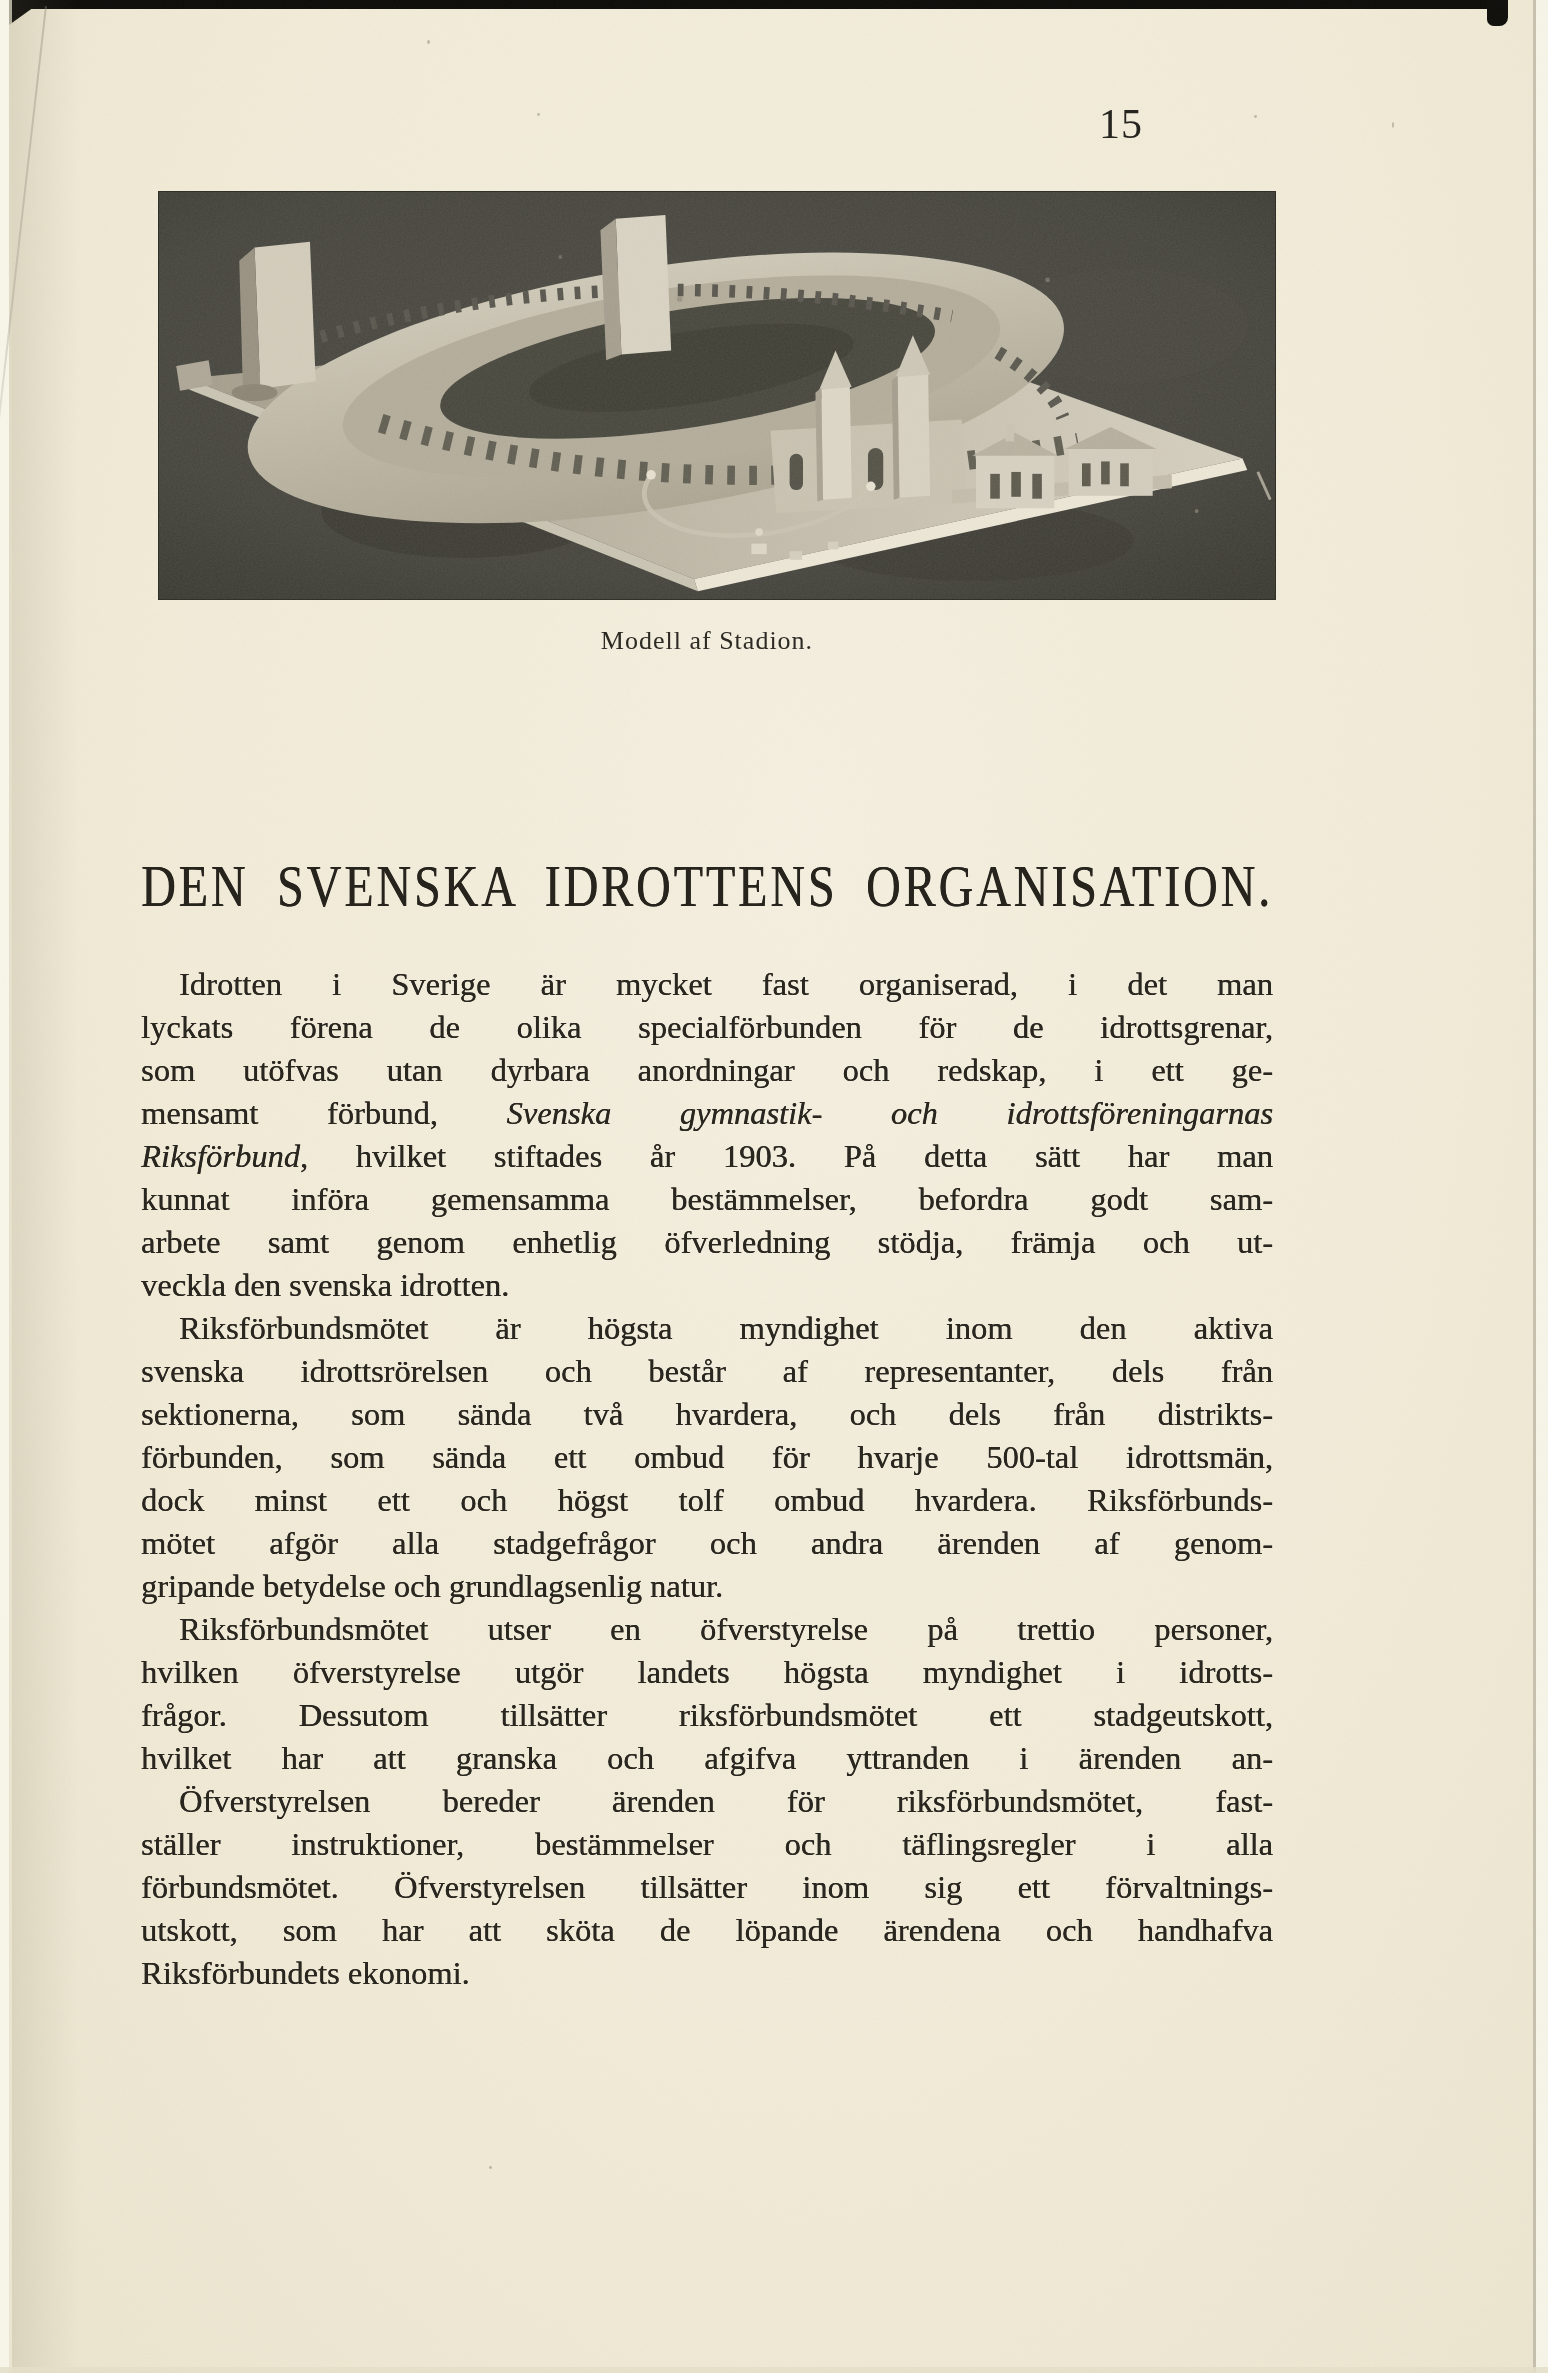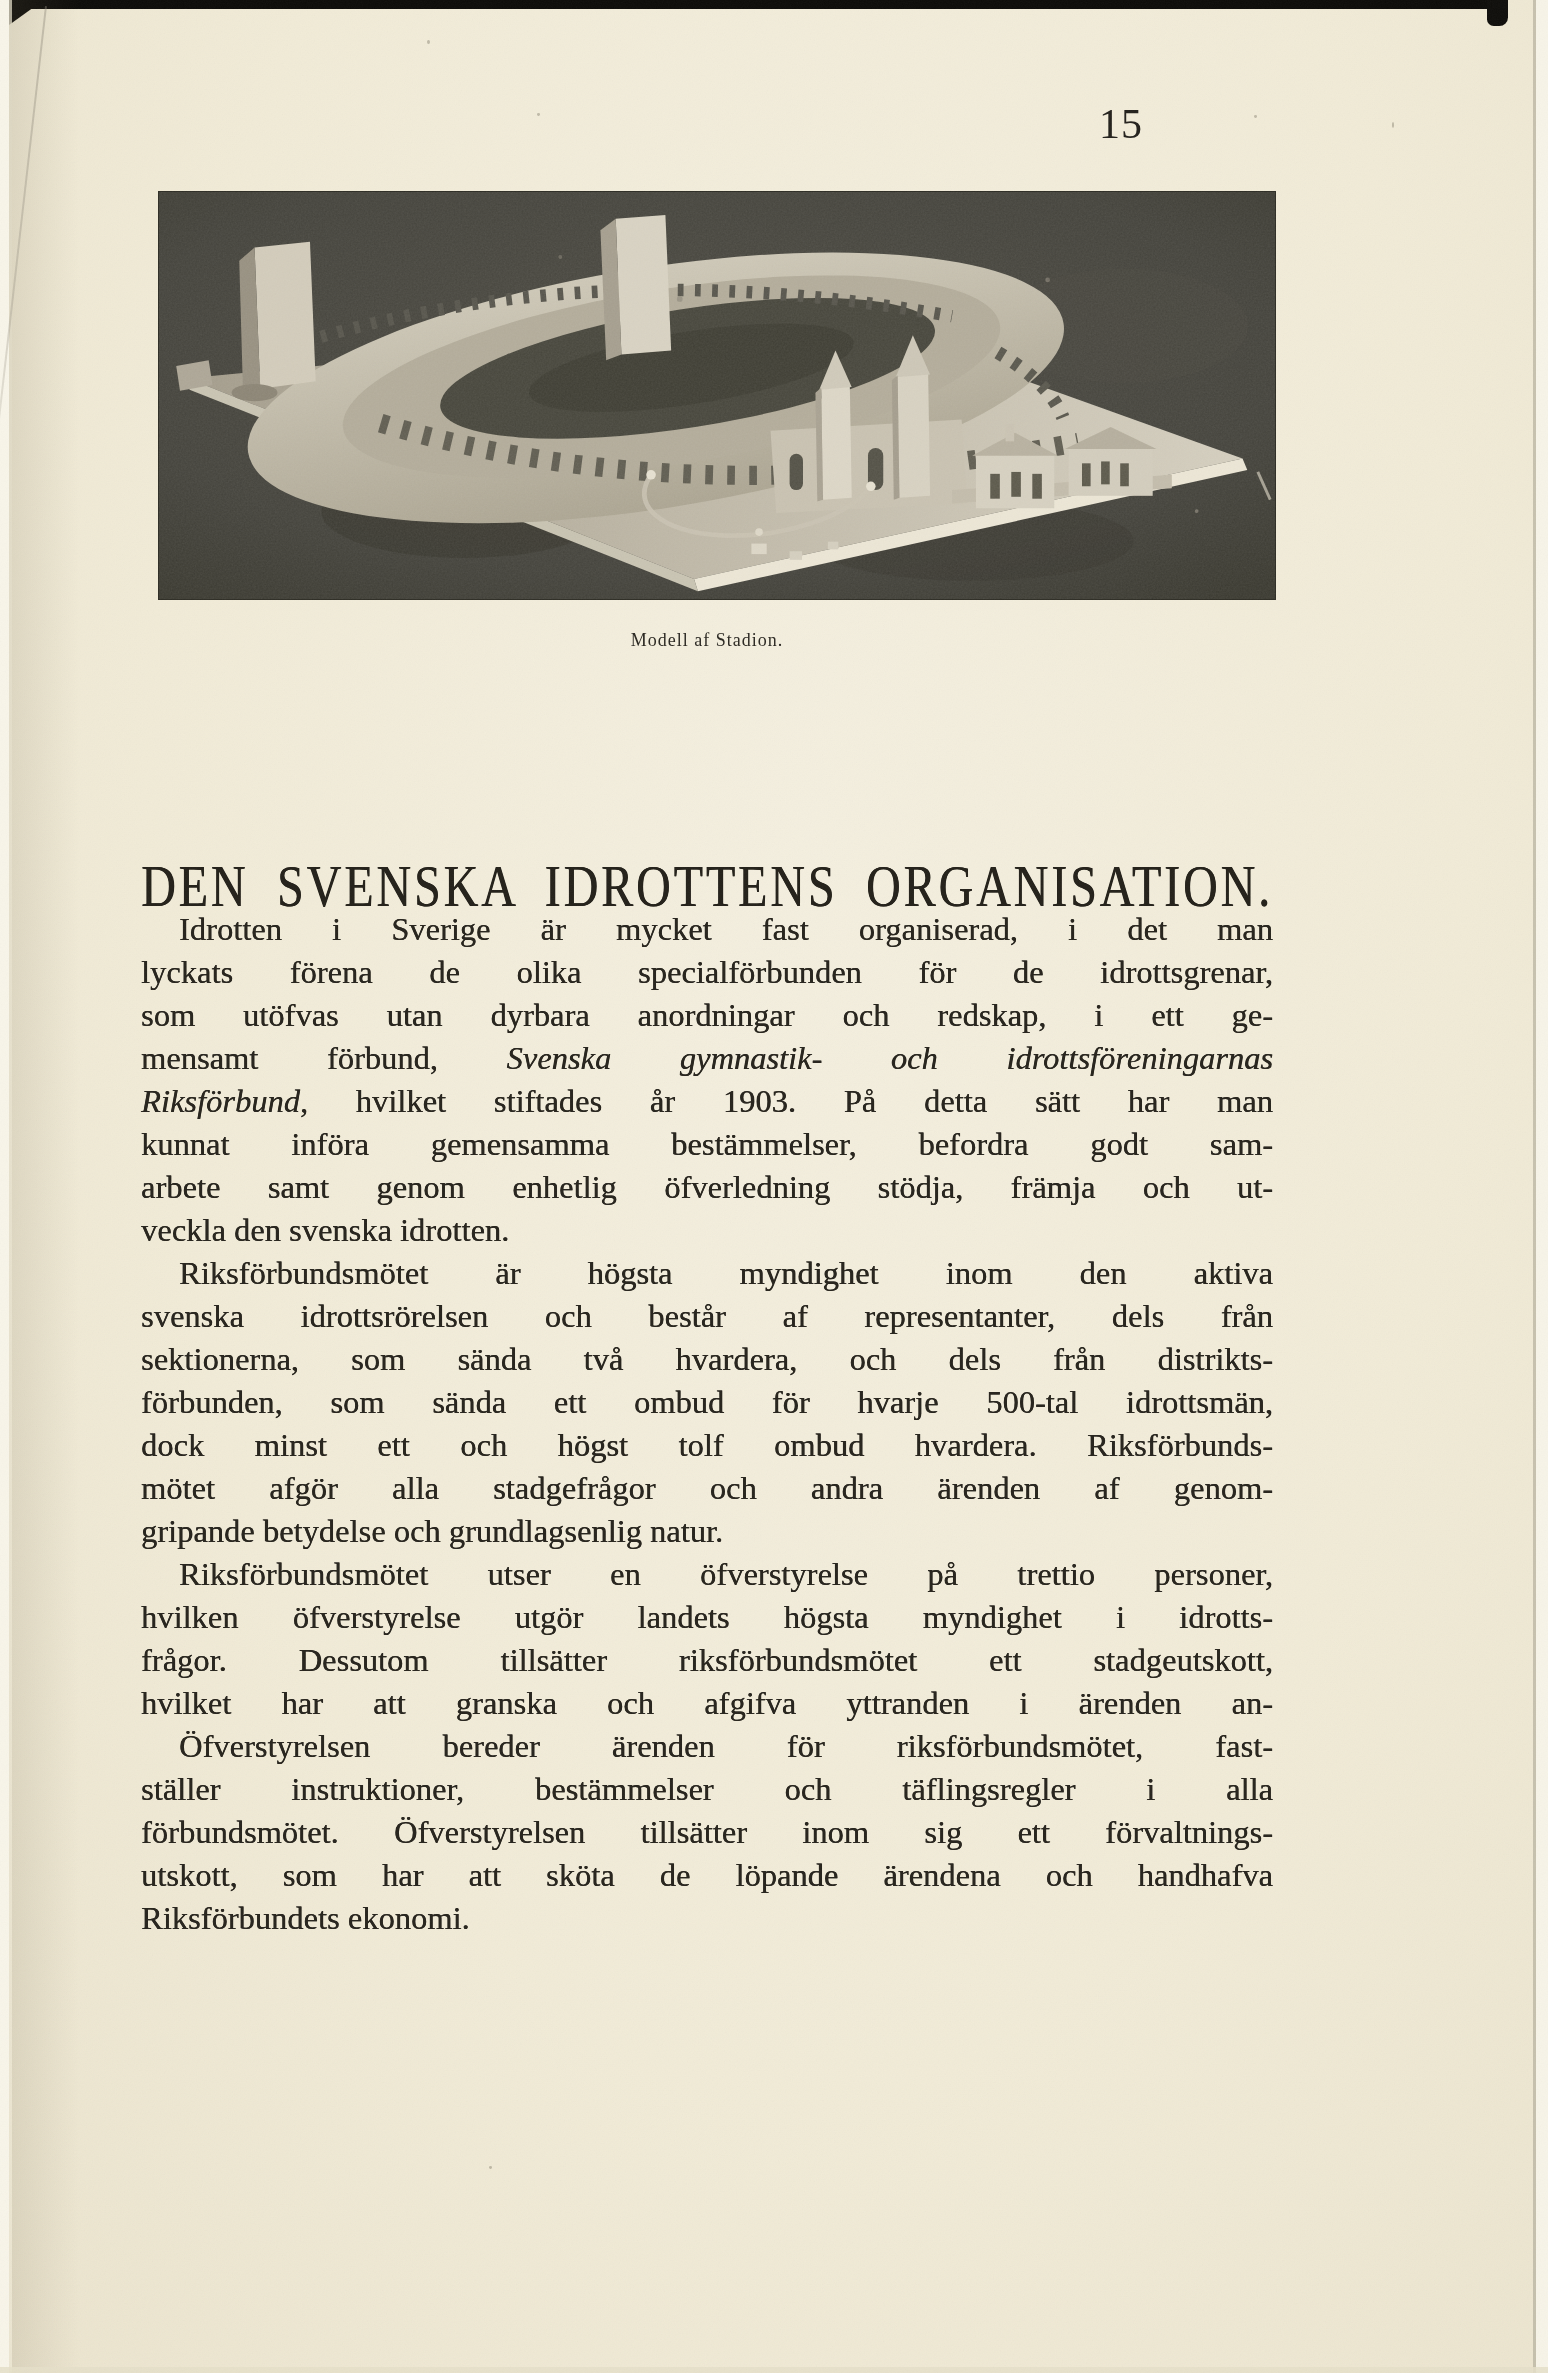--- a/index.html
+++ b/index.html
@@ -28,31 +28,31 @@
 
   
   .pageno{position:absolute;left:1099px;top:103px;width:124px;text-align:left;
         font-size:42px;line-height:42px;color:#23211c;letter-spacing:1px;}
 
   
   .photo{position:absolute;left:159px;top:192px;width:1116px;height:407px;outline:1px solid #2e2d25;}
   .photo svg{display:block;width:100%;height:100%;}
 
   .caption{position:absolute;left:141px;top:625px;width:1132px;text-align:center;
-        font-size:18px;line-height:31px;letter-spacing:1px;color:#2a2721;}
+        font-size:26px;line-height:31px;letter-spacing:1px;color:#2a2721;}
 
   
   .heading{position:absolute;left:141px;top:856px;width:1132px;
         font-size:48px;line-height:50px;letter-spacing:2.9px;color:#232019;
         text-align:justify;text-align-last:justify;white-space:normal;
         transform:scaleY(1.22);transform-origin:50% 0;
         text-shadow:0.4px 0 0 currentColor;}
 
   
-  .bodytext{position:absolute;left:141px;top:908px;width:1132px;color:#26231c;
+  .bodytext{position:absolute;left:141px;top:963px;width:1132px;color:#26231c;
         font-size:32.5px;}
   .bodyline{height:43px;line-height:43px;text-align:justify;text-align-last:justify;
         text-shadow:0.3px 0 0 currentColor;}
   .bodyline.first{text-indent:38px;}
   .bodyline.last{text-align-last:left;font-family:Liberation Serif, serif;}
   .bodyline i{font-style:italic;}
 
   .grain{position:absolute;left:0;top:0;width:1549px;height:2373px;opacity:.05;pointer-events:none;}
 </style>
 </head>

